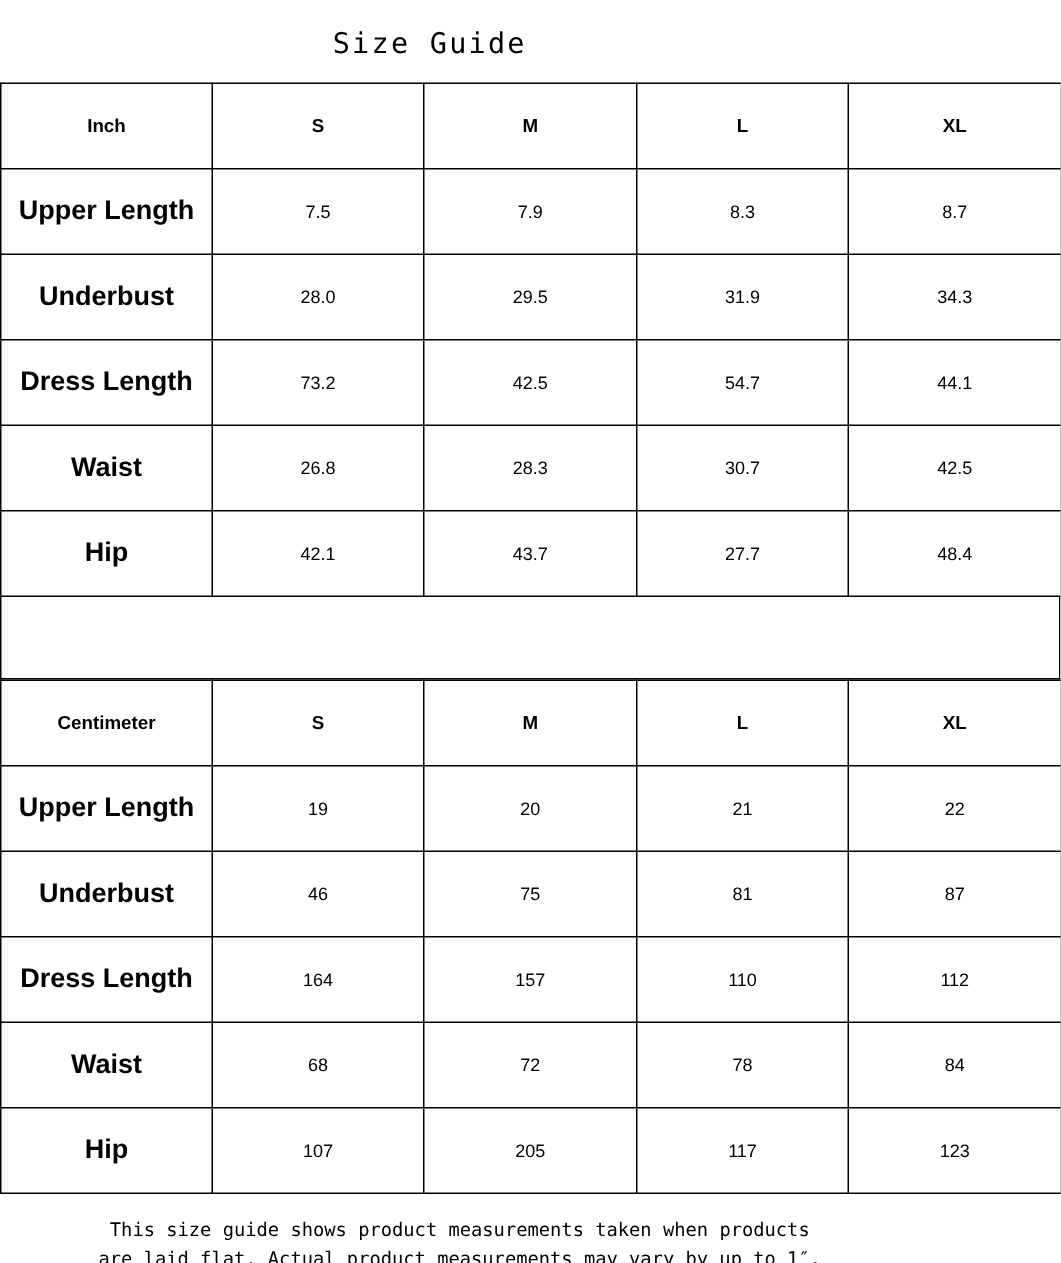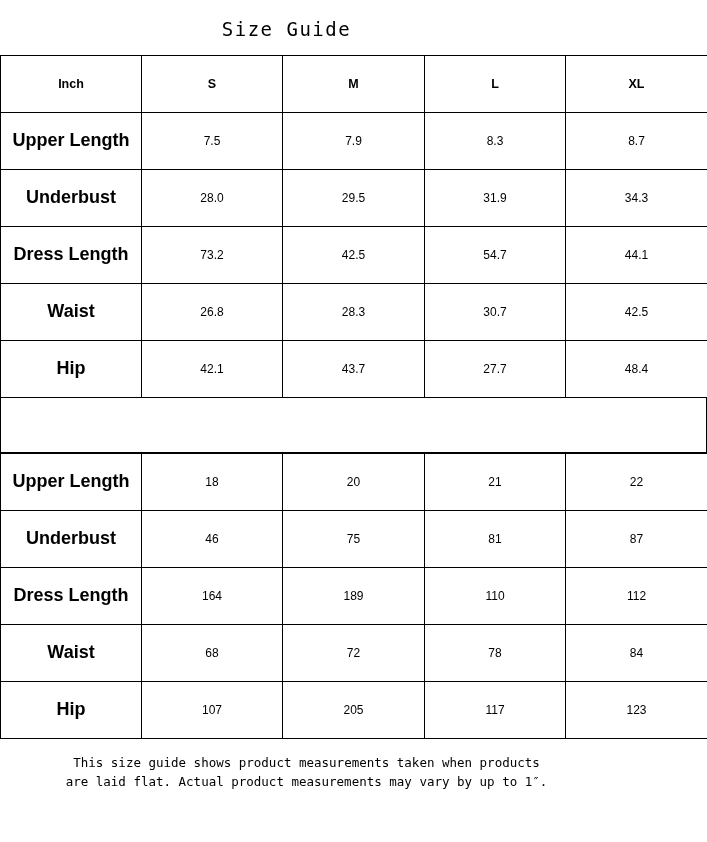--- a/index.html
+++ b/index.html
@@ -149,37 +149,44 @@
   <table class="size-table">
     <colgroup>
       <col class="c0">
         <col class="c1">
         <col class="c2">
         <col class="c3">
         <col class="c4">
     </colgroup>
     <tbody>
       <tr>
+        <td class="head-cell">Centimeter</td>
+        <td class="head-cell">S</td>
+        <td class="head-cell">M</td>
+        <td class="head-cell">L</td>
+        <td class="head-cell">XL</td>
+      </tr>
+      <tr>
         <td class="row-label">Upper Length</td>
-        <td class="value-cell">18</td>
+        <td class="value-cell">19</td>
         <td class="value-cell">20</td>
         <td class="value-cell">21</td>
         <td class="value-cell">22</td>
       </tr>
       <tr>
         <td class="row-label">Underbust</td>
         <td class="value-cell">46</td>
         <td class="value-cell">75</td>
         <td class="value-cell">81</td>
         <td class="value-cell">87</td>
       </tr>
       <tr>
         <td class="row-label">Dress Length</td>
         <td class="value-cell">164</td>
-        <td class="value-cell">189</td>
+        <td class="value-cell">157</td>
         <td class="value-cell">110</td>
         <td class="value-cell">112</td>
       </tr>
       <tr>
         <td class="row-label">Waist</td>
         <td class="value-cell">68</td>
         <td class="value-cell">72</td>
         <td class="value-cell">78</td>
         <td class="value-cell">84</td>
       </tr>

